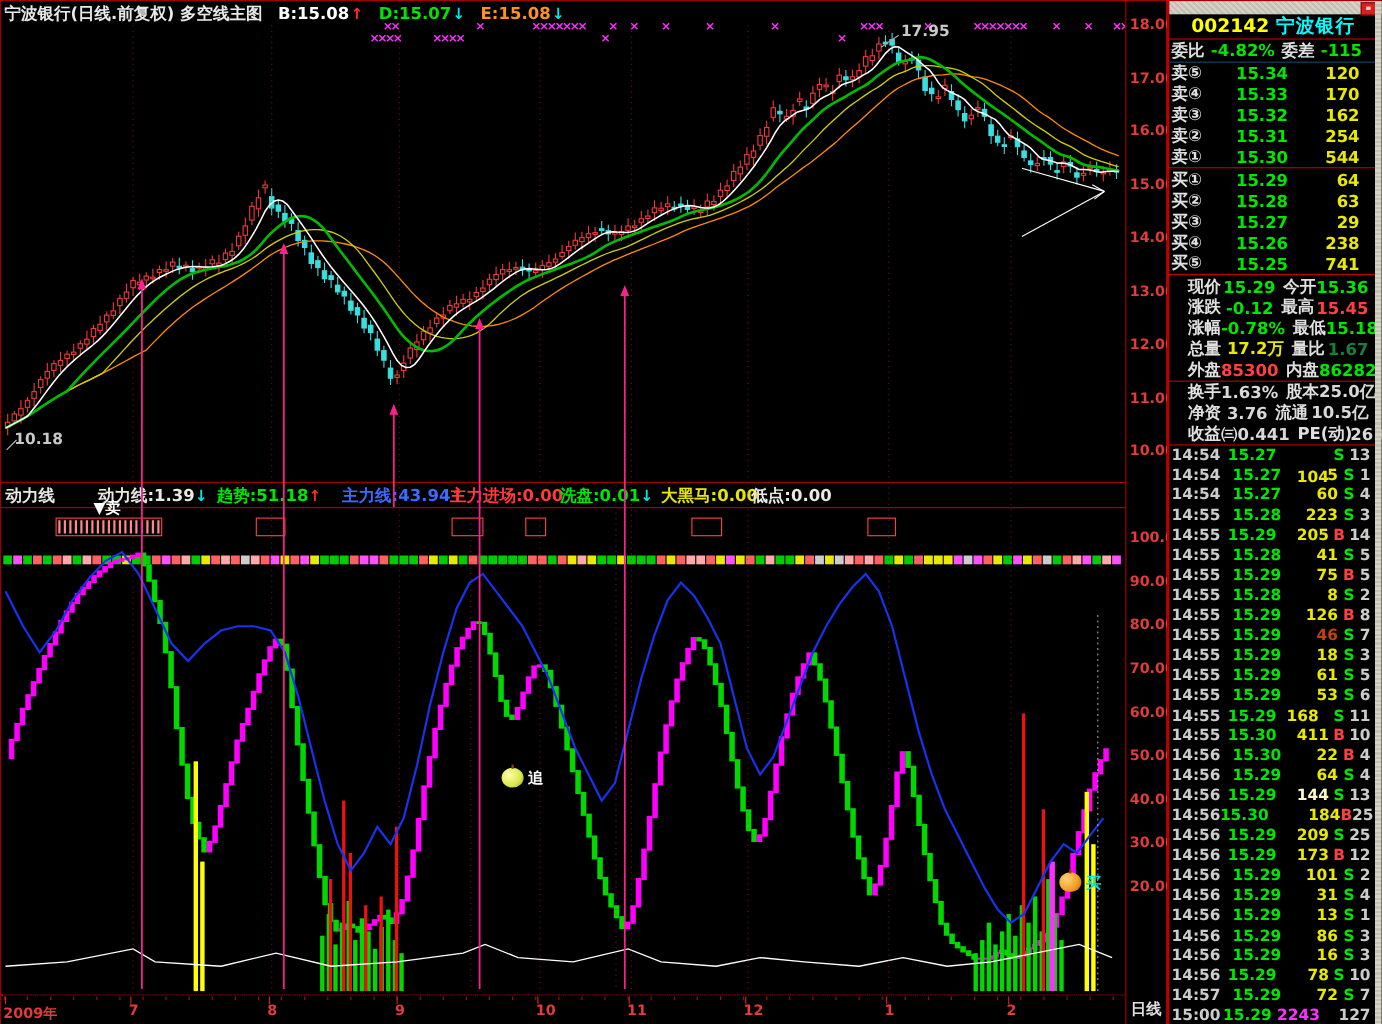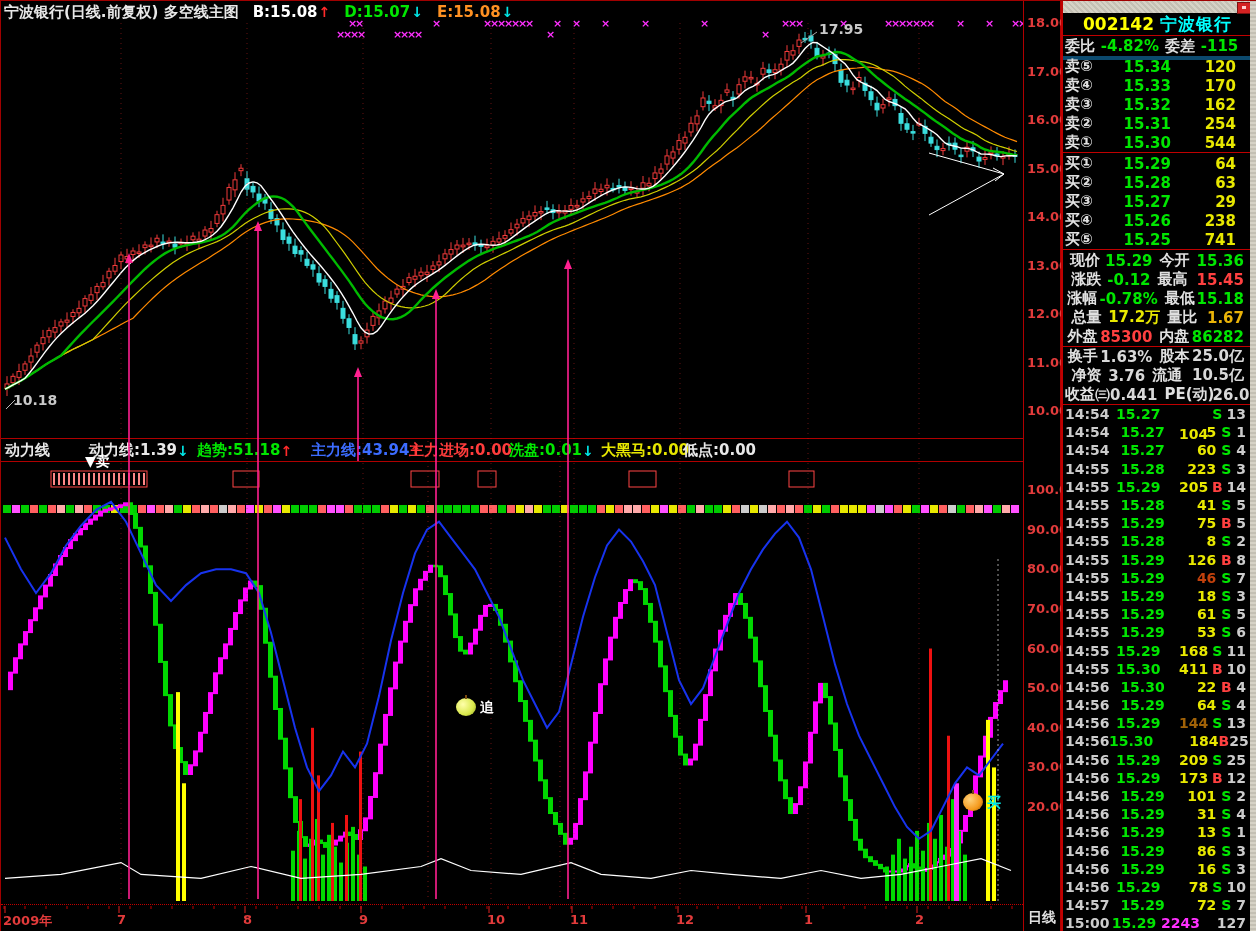--- a/index.html
+++ b/index.html
@@ -34,36 +34,36 @@
   #chrome-top{position:absolute;left:0;top:0;width:196px;height:12px;
               background:repeating-linear-gradient(45deg,#d6d2c6 0 2px,#c4c0b4 2px 4px);}
   #mini-btn{position:absolute;right:7px;top:1px;width:13px;height:10px;background:#d42222;border:1px solid #7c1010;}
   #mini-btn i{position:absolute;left:4px;top:3px;width:4px;height:3px;background:#ffd0d0;}
   #chrome-right{left:1249px;top:0;width:7px;height:931px;
               background:repeating-linear-gradient(0deg,#d6d2c6 0 2px,#c4c0b4 2px 4px);z-index:9;}
   #q-title{position:absolute;left:0;top:12px;width:189px;height:22px;line-height:22px;text-align:center;
            border-bottom:1px solid #c00000;font-size:17px;font-weight:bold;white-space:nowrap;}
   #q-code{color:#ffff00;margin-right:6px;} #q-name{color:#00ffff;letter-spacing:1px;}
   #q-weibi{position:absolute;left:0;top:35px;width:189px;height:20px;display:flex;align-items:center;
-           border-bottom:4px solid #0c4a6e;font-size:15px;font-weight:bold;}
+           border-bottom:1px solid #0c4a6e;font-size:15px;font-weight:bold;}
   #q-weibi .lb{color:#e0e0e0;padding-left:2px;}
   #q-weibi .v1{width:64px;text-align:right;color:#00e600;}
   #q-weibi .lb2{margin-left:6px;color:#e0e0e0;}
   #q-weibi .v2{flex:1;text-align:center;padding-right:8px;color:#00e600;}
   .qsec{position:absolute;left:0;width:189px;}
   #q-asks{top:56px;border-bottom:1px solid #c00000;}
   #q-bids{top:153px;border-bottom:1px solid #c00000;}
   #q-stats{top:250px;border-bottom:1px solid #c00000;}
   #q-ticks{top:404px;height:527px;overflow:hidden;}
   .qrow{display:flex;align-items:center;height:19px;font-size:15px;font-weight:bold;}
   .ql{width:46px;padding-left:2px;color:#e0e0e0;}
   .qp{width:60px;text-align:right;color:#00e600;}
   .qv{flex:1;text-align:right;padding-right:16px;color:#e8e800;}
   .srow{display:flex;align-items:center;height:19px;font-size:15px;font-weight:bold;}
-  .sl{width:52px;padding-left:2px;color:#e0e0e0;white-space:nowrap;text-align:center;}
+  .sl{width:52px;padding-left:17px;color:#e0e0e0;white-space:nowrap;}
   .sv1{flex:1;text-align:right;white-space:nowrap;}
   .sl2{width:48px;margin-left:7px;color:#e0e0e0;white-space:nowrap;}
   .sv2{flex:1;text-align:right;padding-right:8px;white-space:nowrap;}
   .sep{border-top:1px solid #c00000;}
   .trow{display:flex;align-items:center;height:18.2px;font-size:14px;font-weight:bold;}
   .tt{width:44px;padding-left:2px;color:#cccccc;}
   .tp{width:56px;text-align:right;color:#00e600;}
   .tv{width:52px;text-align:right;}
   .ts{width:20px;text-align:center;}
   .tn{flex:1;text-align:right;padding-right:6px;color:#cccccc;}
@@ -1081,21 +1081,21 @@
         <div class="srow">
           <span class="sl">涨幅</span>
           <span class="sv1" style="color: rgb(0, 230, 0);">-0.78%</span>
           <span class="sl2">最低</span>
           <span class="sv2" style="color: rgb(0, 230, 0);">15.18</span>
         </div>
         <div class="srow">
           <span class="sl">总量</span>
           <span class="sv1" style="color: rgb(232, 232, 0);">17.2万</span>
           <span class="sl2">量比</span>
-          <span class="sv2" style="color: #eab308;">1.67</span>
+          <span class="sv2" style="color: #15803d;">1.67</span>
         </div>
         <div class="srow">
           <span class="sl">外盘</span>
           <span class="sv1" style="color: rgb(255, 64, 64);">85300</span>
           <span class="sl2">内盘</span>
           <span class="sv2" style="color: rgb(0, 230, 0);">86282</span>
         </div>
         <div class="srow sep">
           <span class="sl">换手</span>
           <span class="sv1" style="color: rgb(216, 216, 216);">1.63%</span>
@@ -1203,21 +1203,21 @@
         <div class="trow">
           <span class="tt">14:55</span>
           <span class="tp">15.29</span>
           <span class="tv" style="color: rgb(232, 232, 0);">53</span>
           <span class="ts" style="color: rgb(0, 230, 0);">S</span>
           <span class="tn">6</span>
         </div>
         <div class="trow">
           <span class="tt">14:55</span>
           <span class="tp">15.29</span>
-          <span class="tv" style="color: rgb(232, 232, 0);">168</span>
+          <span class="tv" style="color: rgb(232, 232, 0); text-align: center;">168</span>
           <span class="ts" style="color: rgb(0, 230, 0);">S</span>
           <span class="tn">11</span>
         </div>
         <div class="trow">
           <span class="tt">14:55</span>
           <span class="tp">15.30</span>
           <span class="tv" style="color: rgb(232, 232, 0);">411</span>
           <span class="ts" style="color: rgb(255, 64, 64);">B</span>
           <span class="tn">10</span>
         </div>
@@ -1231,21 +1231,21 @@
         <div class="trow">
           <span class="tt">14:56</span>
           <span class="tp">15.29</span>
           <span class="tv" style="color: rgb(232, 232, 0);">64</span>
           <span class="ts" style="color: rgb(0, 230, 0);">S</span>
           <span class="tn">4</span>
         </div>
         <div class="trow">
           <span class="tt">14:56</span>
           <span class="tp">15.29</span>
-          <span class="tv" style="color: #a16207;">144</span>
+          <span class="tv" style="color: #fef9c3;">144</span>
           <span class="ts" style="color: rgb(0, 230, 0);">S</span>
           <span class="tn">13</span>
         </div>
         <div class="trow">
           <span class="tt">14:56</span>
           <span class="tp">15.30</span>
           <span class="tv" style="color: rgb(232, 232, 0); padding-left: 36px;">184</span>
           <span class="ts" style="color: rgb(255, 64, 64);">B</span>
           <span class="tn">25</span>
         </div>

